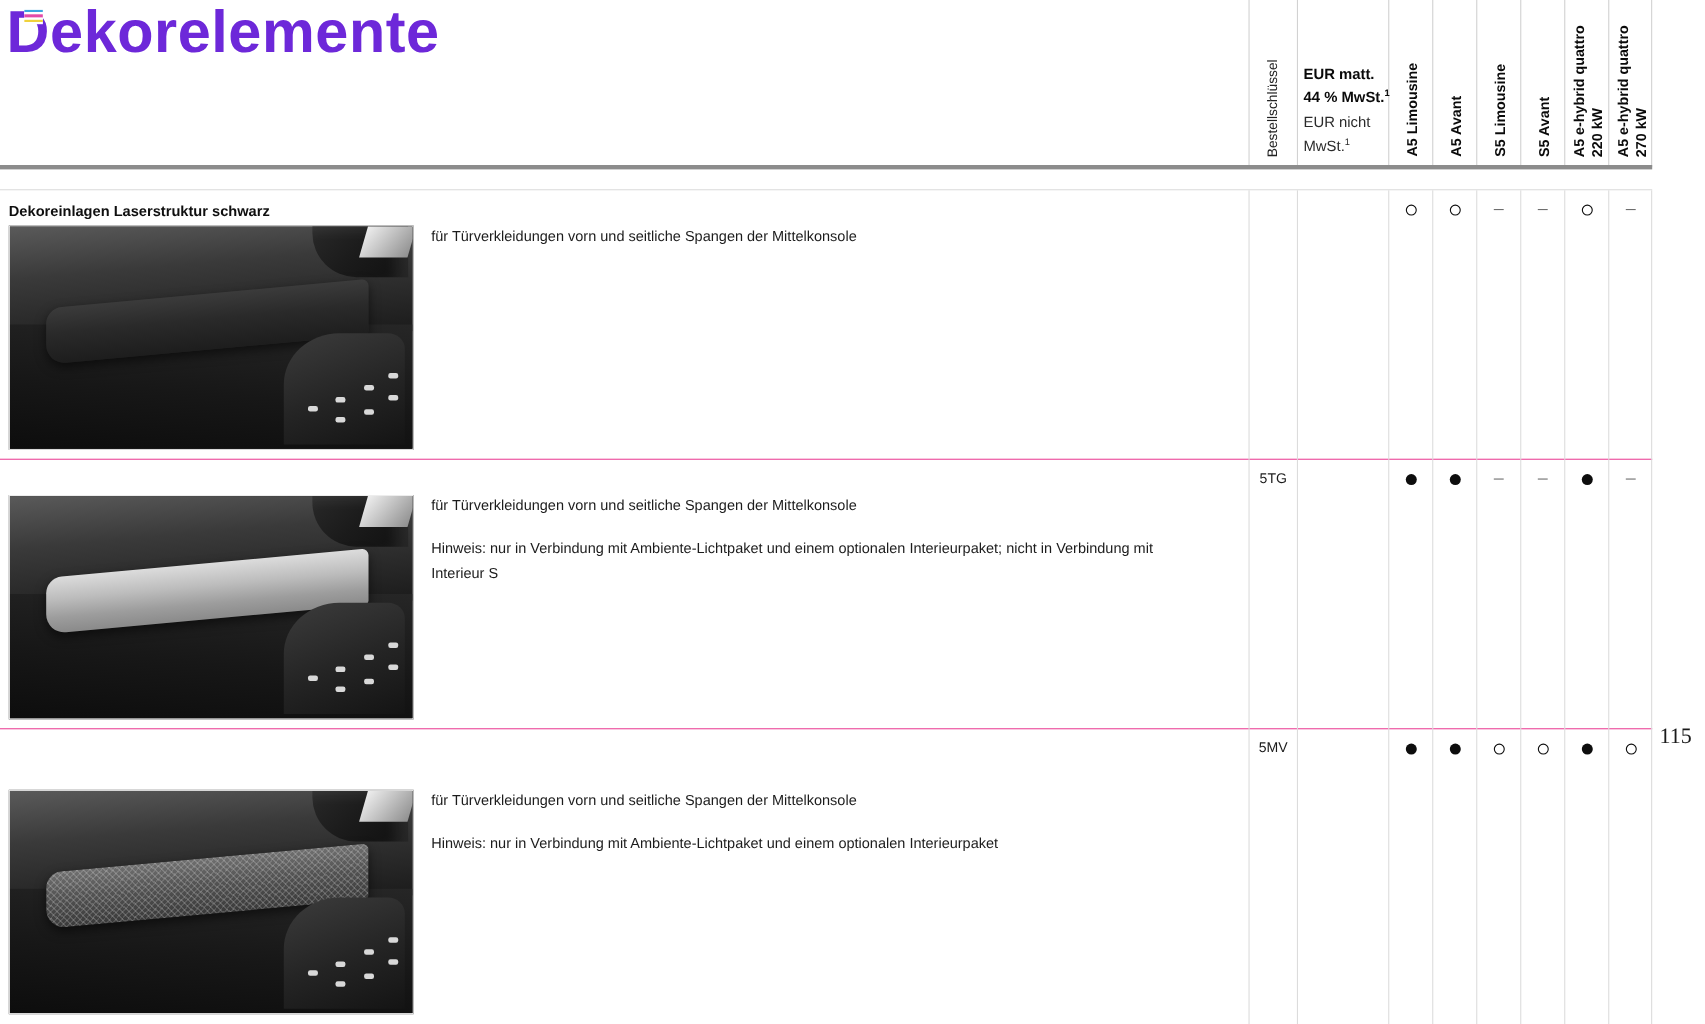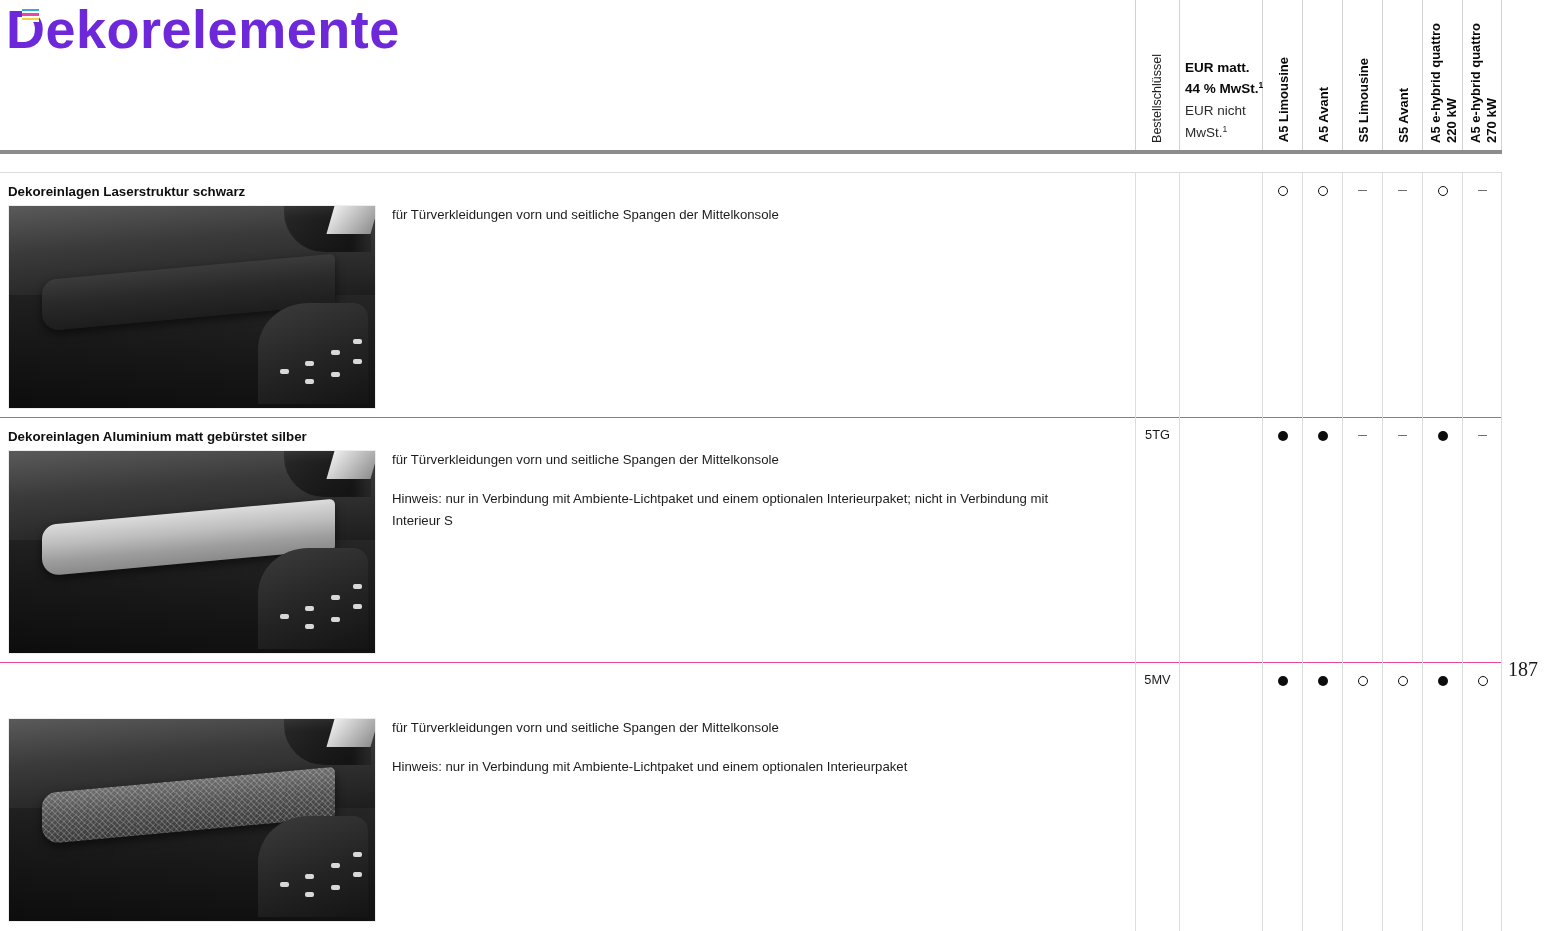--- a/index.html
+++ b/index.html
@@ -421,21 +421,20 @@
       <div class="vsep" style="left:1135px; top:0; height:245px;"></div>
       <div class="vsep" style="left:1179px; top:0; height:245px;"></div>
       <div class="vsep" style="left:1262px; top:0; height:245px;"></div>
       <div class="vsep" style="left:1302px; top:0; height:245px;"></div>
       <div class="vsep" style="left:1342px; top:0; height:245px;"></div>
       <div class="vsep" style="left:1382px; top:0; height:245px;"></div>
       <div class="vsep" style="left:1422px; top:0; height:245px;"></div>
       <div class="vsep" style="left:1462px; top:0; height:245px;"></div>
       <div class="vsep" style="left:1501px; top:0; height:245px;"></div>
 
-      <div class="row-name">Dekoreinlagen Aluminium matt gebürstet silber</div>
 
       <div class="row-desc">
         <p>für Türverkleidungen vorn und seitliche Spangen der Mittelkonsole</p>
         <p>Hinweis: nur in Verbindung mit Ambiente-Lichtpaket und einem optionalen Interieurpaket; nicht in Verbindung mit Interieur S</p>
       </div>
 
       <div class="row-img" style="top:32px;">
         <div class="door">
           <div class="upper"></div>
           <div class="lower"></div>
@@ -539,15 +538,15 @@
       <div class="cell" style="left:1423px; width:39px;">
           <span class="mark mark-filled"></span>
         </div>
       <div class="cell" style="left:1463px; width:39px;">
           <span class="mark mark-open"></span>
         </div>
     </div>
 
   </div>
 
-  <div class="page-number">187</div>
+  <div class="page-number">115</div>
 
 </div>
 
 </body></html>

